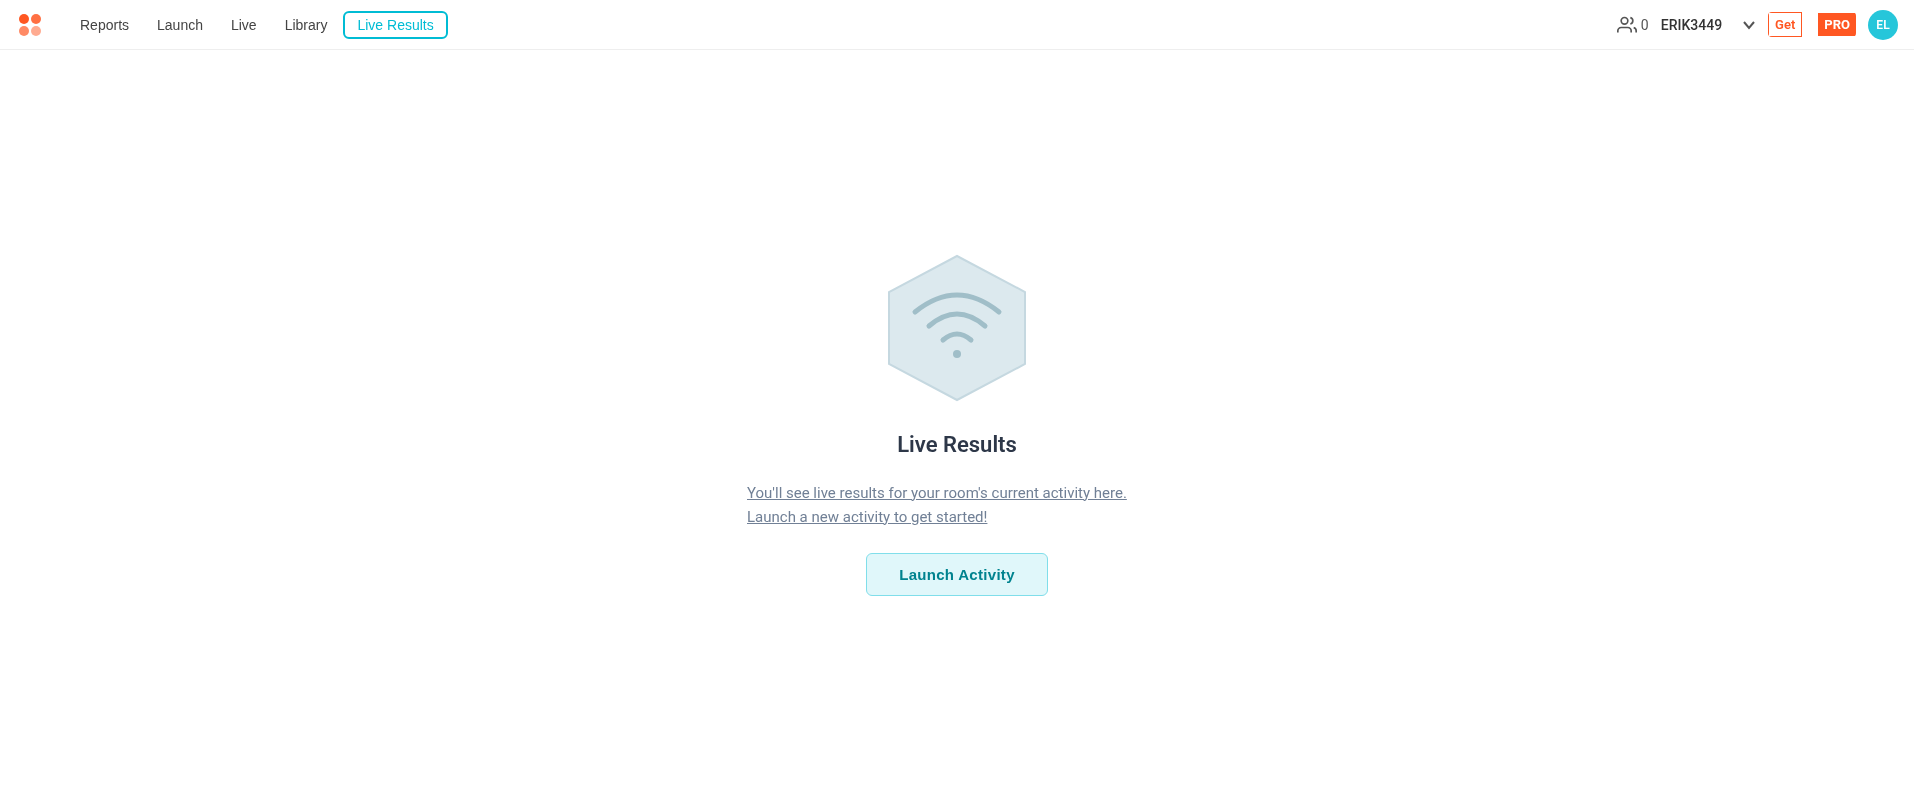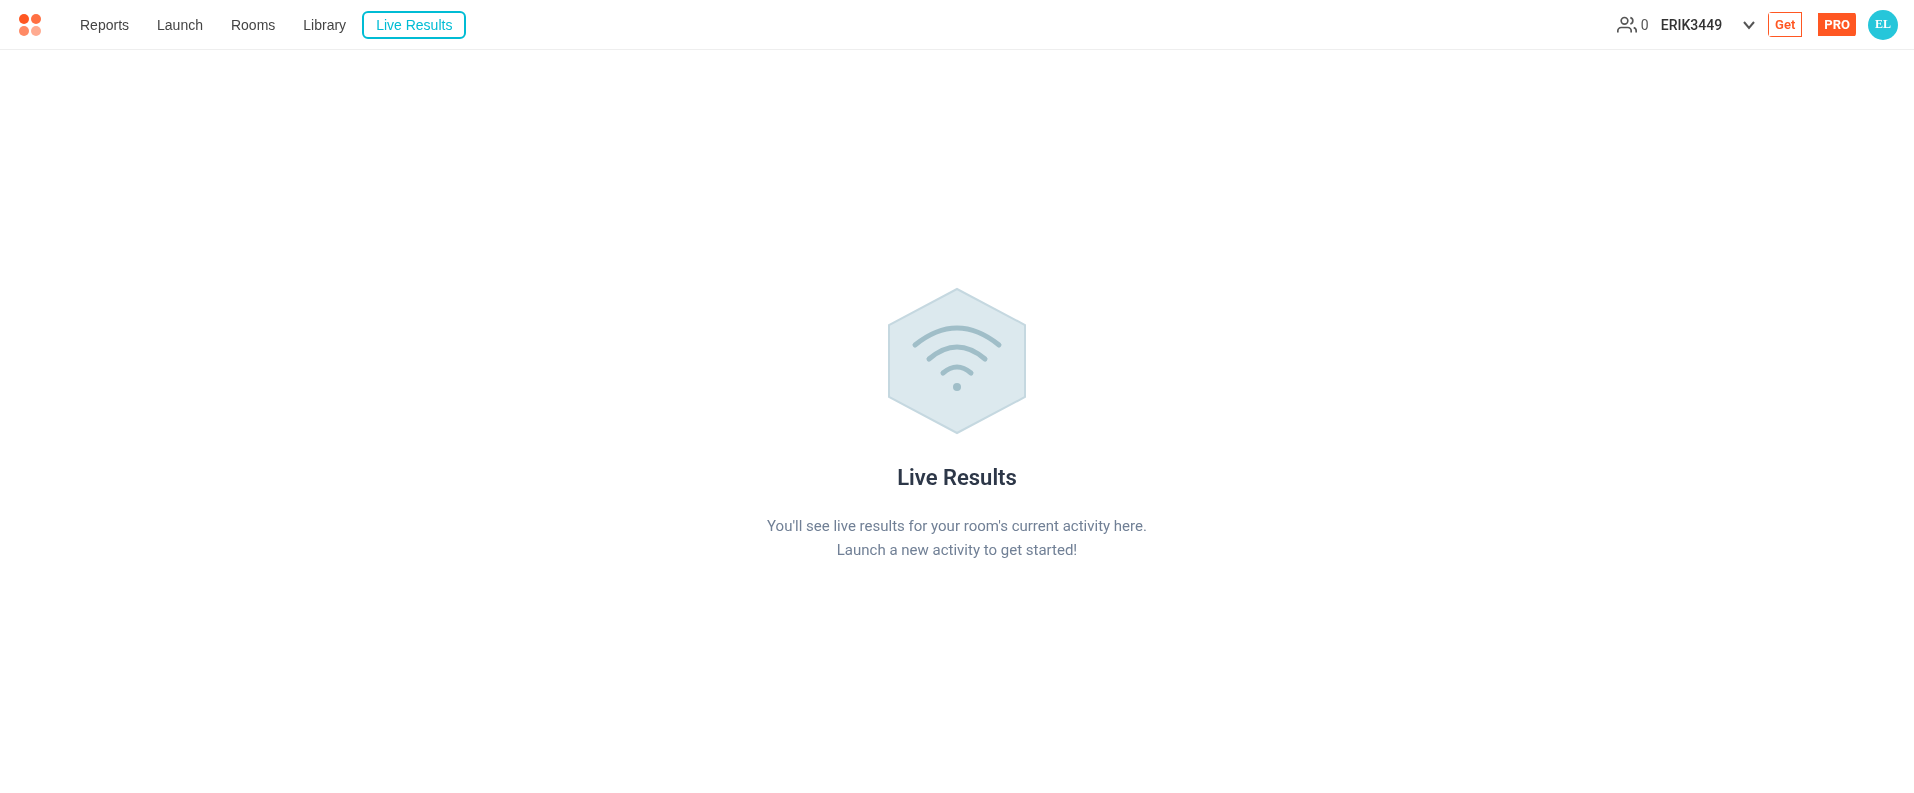--- a/index.html
+++ b/index.html
@@ -98,21 +98,20 @@
       width: 30px;
       height: 30px;
       border-radius: 50%;
       background: #26c6da;
       color: #fff;
       font-size: 12px;
       font-weight: 600;
       display: flex;
       align-items: center;
       justify-content: center;
-      font-family: Liberation Serif, serif;
     }
 
     
     .main-content {
       display: flex;
       flex-direction: column;
       align-items: center;
       justify-content: center;
       height: calc(793px - 50px);
       gap: 24px;
@@ -131,23 +130,23 @@
 
     .empty-title {
       font-size: 22px;
       font-weight: 600;
       color: #2d3748;
       text-align: center;
     }
     .empty-subtitle {
       font-size: 15px;
       color: #718096;
-      text-align: center;
       max-width: 420px;
       line-height: 1.6;
+      text-decoration: underline;
     }
     .launch-btn {
       background: #e0f7fa;
       color: #00838f;
       border: 1.5px solid #80deea;
       border-radius: 6px;
       padding: 12px 32px;
       font-size: 15px;
       font-weight: 600;
       cursor: pointer;
@@ -170,21 +169,21 @@
       <circle cx="8" cy="8" r="5" fill="#ff5722"></circle>
       <circle cx="20" cy="8" r="5" fill="#ff7043"></circle>
       <circle cx="8" cy="20" r="5" fill="#ff8a65"></circle>
       <circle cx="20" cy="20" r="5" fill="#ffab91"></circle>
     </svg>
   </div>
 
   <div class="nav-links">
     <button class="nav-link">Reports</button>
     <button class="nav-link">Launch</button>
-    <button class="nav-link">Rooms</button>
+    <button class="nav-link">Live</button>
     <button class="nav-link">Library</button>
     <button class="nav-link active">Live Results</button>
   </div>
 
   <div class="nav-right">
     <div class="participants-badge">
       <svg class="people-icon" viewBox="0 0 24 24" fill="none" stroke="#555" stroke-width="2">
         <path d="M17 21v-2a4 4 0 0 0-4-4H5a4 4 0 0 0-4 4v2"></path>
         <circle cx="9" cy="7" r="4"></circle>
         <path d="M23 21v-2a4 4 0 0 0-3-3.87"></path>
@@ -226,14 +225,15 @@
 
         <path d="M-42,-24 Q0,-58 42,-24"></path>
       </g>
     </svg>
   </div>
 
   <h1 class="empty-title">Live Results</h1>
 
   <p class="empty-subtitle">You'll see live results for your room's current activity here. Launch a new activity to get started!</p>
 
+  <button class="launch-btn">Launch Activity</button>
 
 </main>
 
 </body></html>

